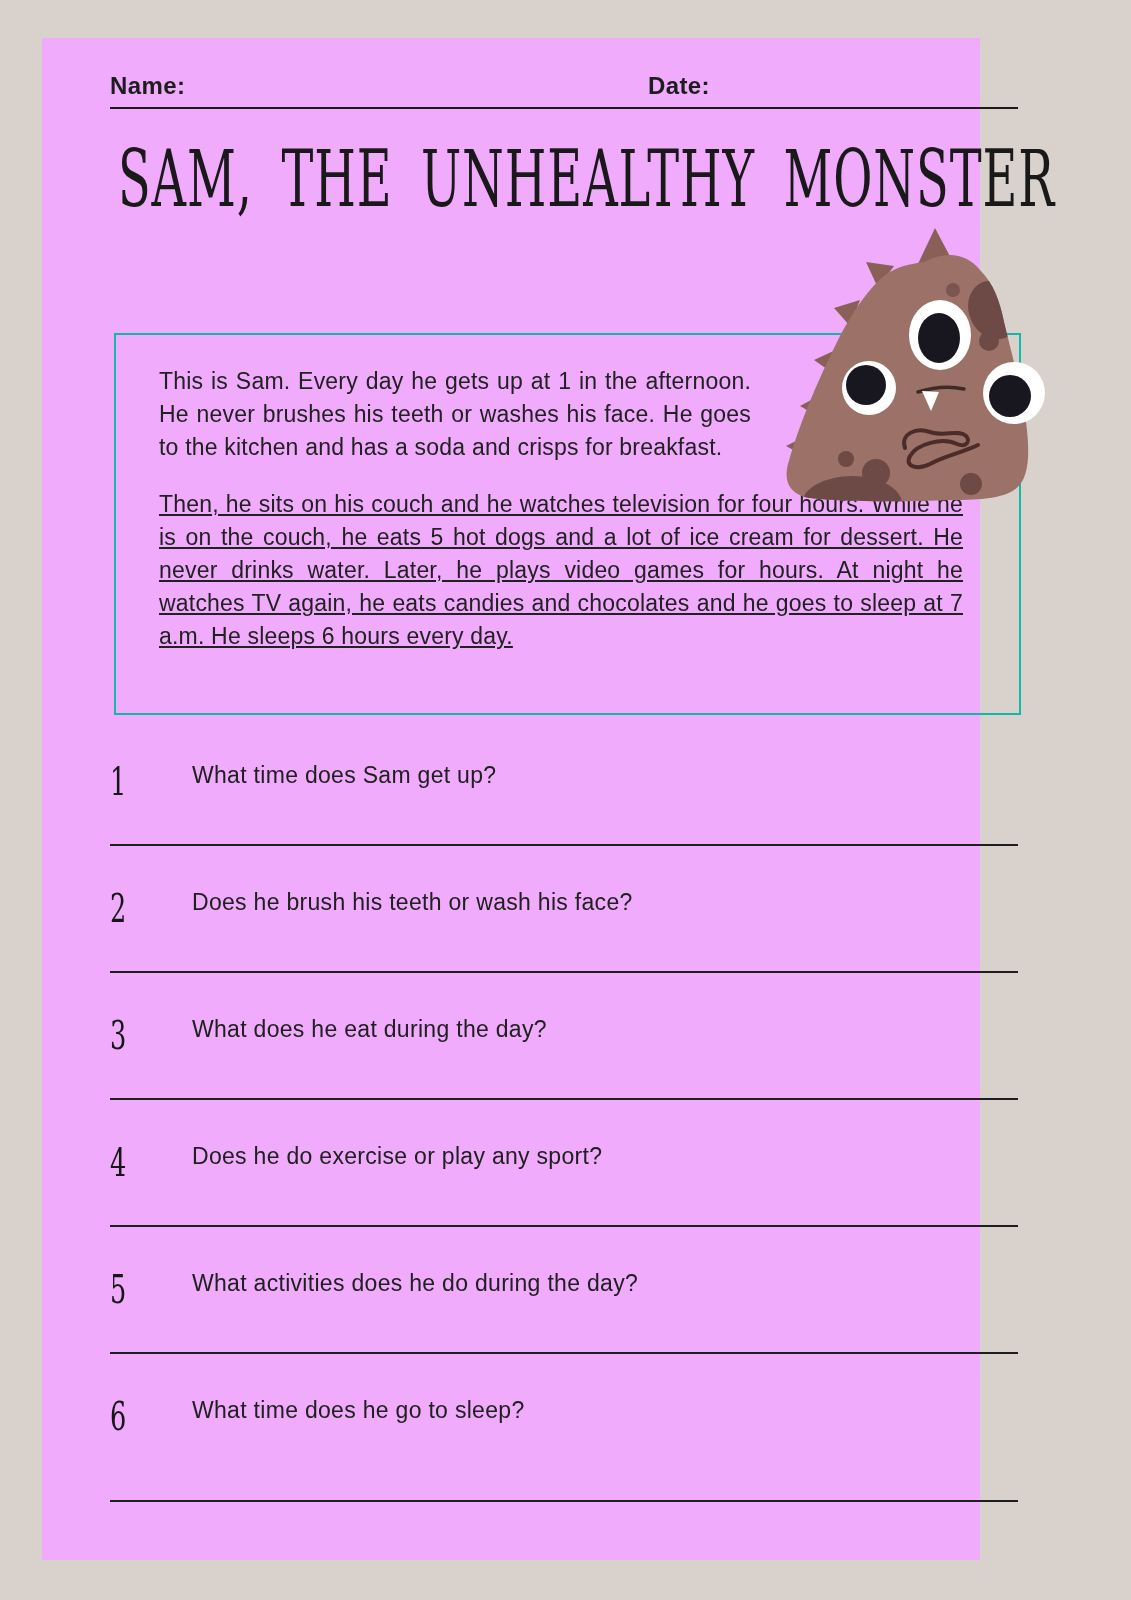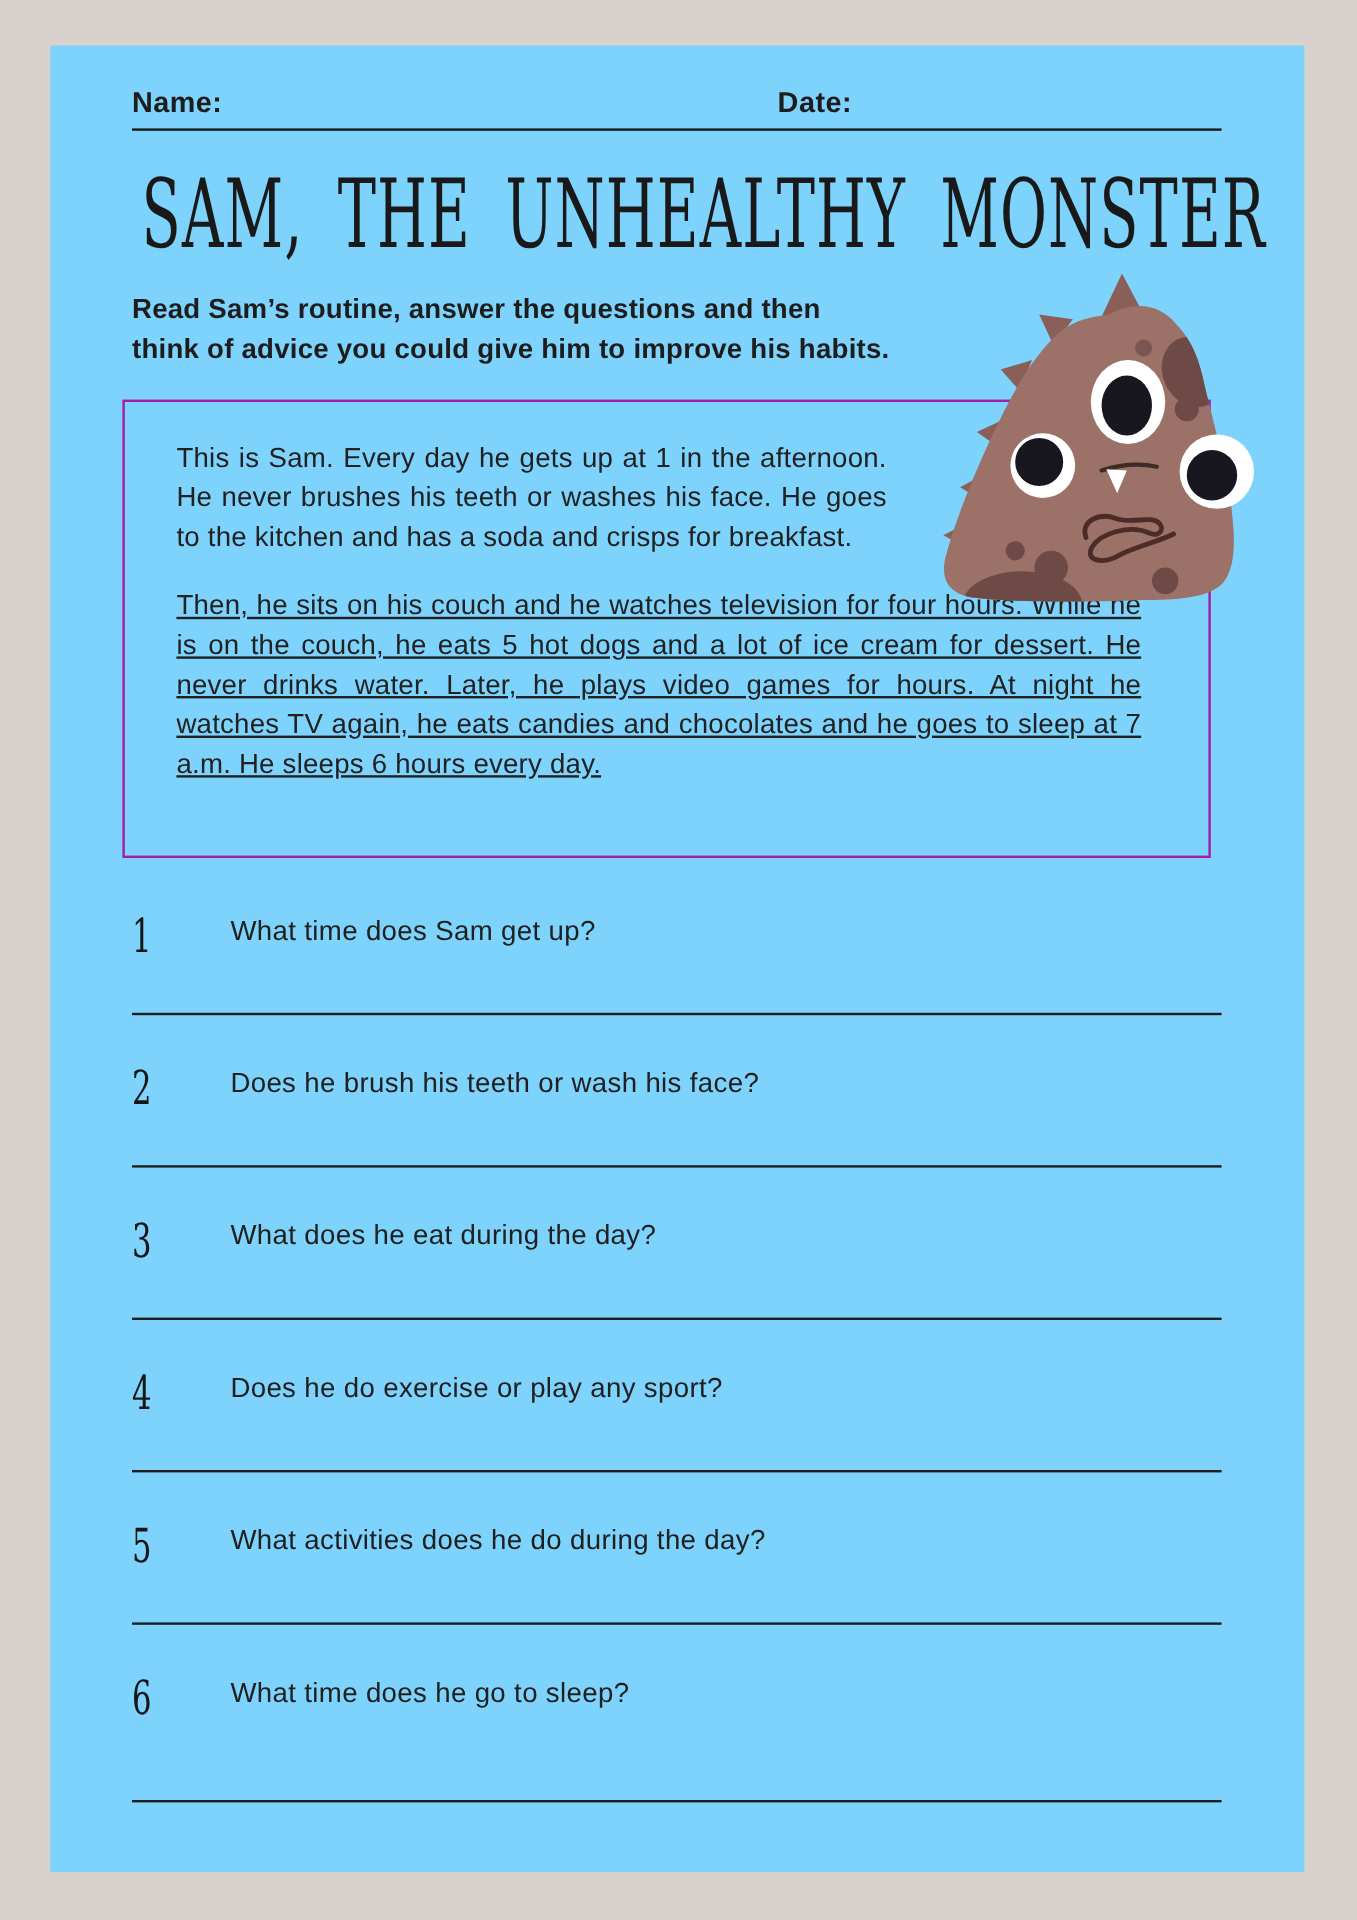--- a/index.html
+++ b/index.html
@@ -7,22 +7,22 @@
     width: 1131px; height: 1600px;
     background: #d8d1cc;
     position: relative;
     font-family: "Liberation Sans", sans-serif;
     color: #1d1d1d;
     overflow: hidden;
   }
   .paper {
     position: absolute;
     left: 42px; top: 38px;
-    width: 1045px; height: 1522px;
-    background: #7dd3fc;
+    width: 938px; height: 1522px;
+    background: #f0abfc;
   }
   
   .header-label {
     position: absolute;
     top: 34px;
     font-size: 24px;
     font-weight: 700;
     letter-spacing: 0.4px;
     color: #1d1d1d;
   }
@@ -56,23 +56,23 @@
     left: 68px; top: 203px;
     font-size: 23px;
     font-weight: 700;
     line-height: 33px;
     letter-spacing: 0.2px;
     color: #1d1d1d;
   }
   
   .passage-box {
     position: absolute;
-    left: 60px; top: 295px;
+    left: 72px; top: 295px;
     width: 907px; height: 382px;
-    border: 2px solid #a21caf;
+    border: 2px solid #14b8a6;
     box-sizing: border-box;
     z-index: 1;
   }
   .passage-box p {
     margin: 0;
     font-size: 23px;
     line-height: 33px;
     letter-spacing: 0.2px;
     text-align: justify;
     color: #212121;
@@ -129,24 +129,20 @@
 <body>
 
 <div class="paper">
 
   <span class="header-label name-label">Name:</span>
   <span class="header-label date-label">Date:</span>
   <div class="header-line"></div>
 
   <h1 class="title">SAM, THE UNHEALTHY MONSTER</h1>
 
-  <div class="instructions">
-    <div>Read Sam’s routine, answer the questions and then</div>
-    <div>think of advice you could give him to improve his habits.</div>
-  </div>
 
   <div class="passage-box">
     <p class="para-1">This is Sam. Every day he gets up at 1 in the afternoon. He never brushes his teeth or washes his face. He goes to the kitchen and has a soda and crisps for breakfast.</p>
     <p class="para-2">Then, he sits on his couch and he watches television for four hours. While he is on the couch, he eats 5 hot dogs and a lot of ice cream for dessert. He never drinks water. Later, he plays video games for hours. At night he watches TV again, he eats candies and chocolates and he goes to sleep at 7 a.m. He sleeps 6 hours every day.</p>
   </div>
 
   <svg class="monster" viewBox="0 0 310 285" aria-hidden="true">
     <defs>
       <path id="mbody" d="M182 40 C205 28 225 32 238 48 C252 62 258 80 262 100 C268 125 278 160 284 200 C288 230 288 258 272 268 C260 276 240 278 210 278 C160 280 100 280 68 276 C46 272 42 258 46 242 C56 205 75 160 95 120 C108 94 125 68 142 54 C155 44 168 42 182 40 Z"></path>
       <clipPath id="mclip">

